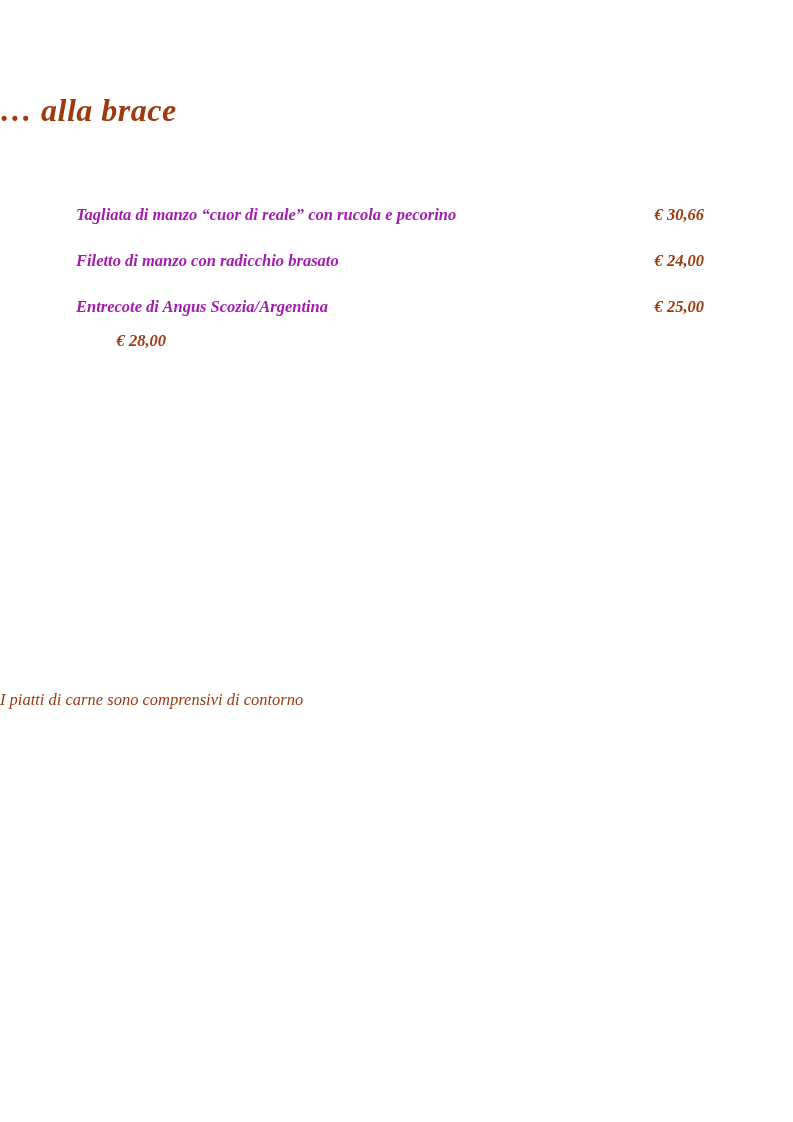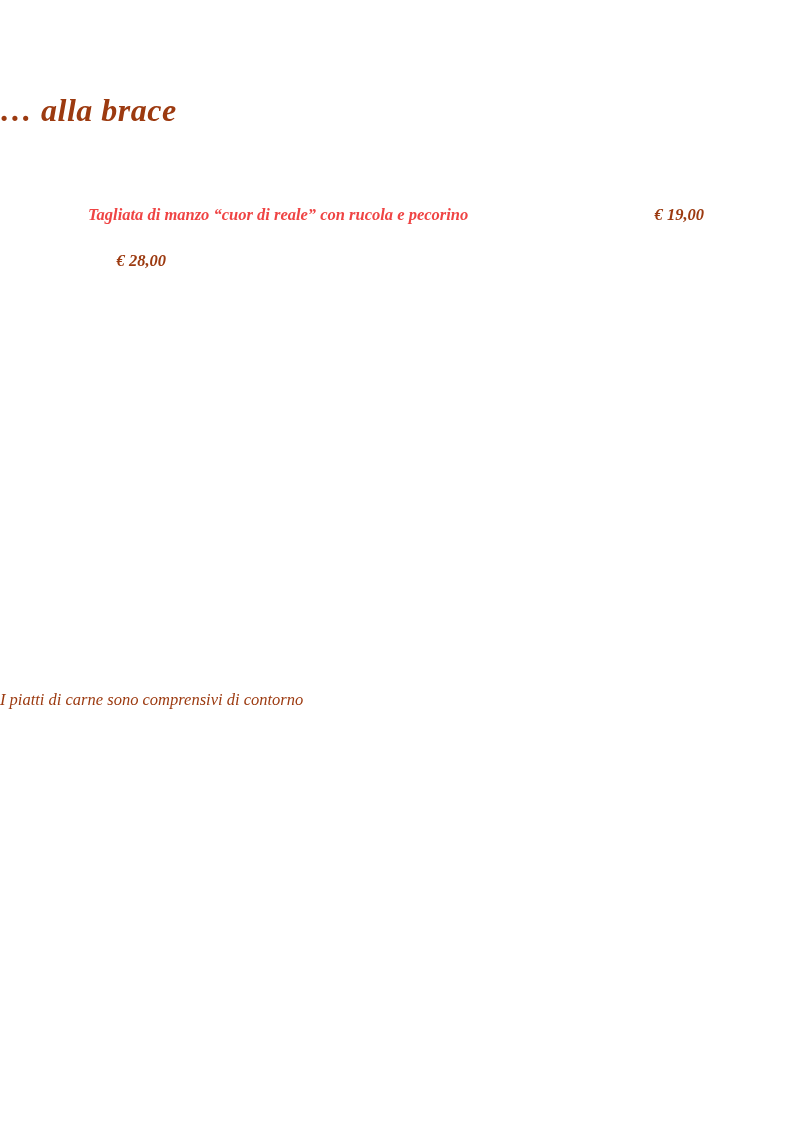--- a/index.html
+++ b/index.html
@@ -44,23 +44,22 @@
     justify-content: space-between;
     margin-bottom: 26px;
   }
   .menu-row.tight {
     margin-bottom: 14px;
   }
   .item-name {
     font-size: 16.5px;
     font-weight: bold;
     font-style: italic;
-    color: #ef4444;
+    color: #a21caf;
     white-space: nowrap;
-    margin-left: 12px;
   }
   .item-price {
     font-size: 16.5px;
     font-weight: bold;
     font-style: italic;
     color: #9c3a10;
     white-space: nowrap;
     text-align: right;
     min-width: 90px;
   }
@@ -80,25 +79,33 @@
 <body>
 
 <div class="page">
 
   <div class="title">… alla brace</div>
 
   <div class="menu-list">
 
     <div class="menu-row">
       <span class="item-name">Tagliata di manzo “cuor di reale” con rucola e pecorino</span>
-      <span class="item-price">€ 19,00</span>
+      <span class="item-price">€ 30,66</span>
     </div>
 
 
+    <div class="menu-row">
+      <span class="item-name">Filetto di manzo con radicchio brasato</span>
+      <span class="item-price">€ 24,00</span>
+    </div>
 
+    <div class="menu-row tight">
+      <span class="item-name">Entrecote di Angus Scozia/Argentina</span>
+      <span class="item-price">€ 25,00</span>
+    </div>
 
     <div class="menu-row tight">
       <span class="item-price">€ 28,00</span>
     </div>
 
   </div>
 
   <div class="footnote">I piatti di carne sono comprensivi di contorno</div>
 
 </div>

